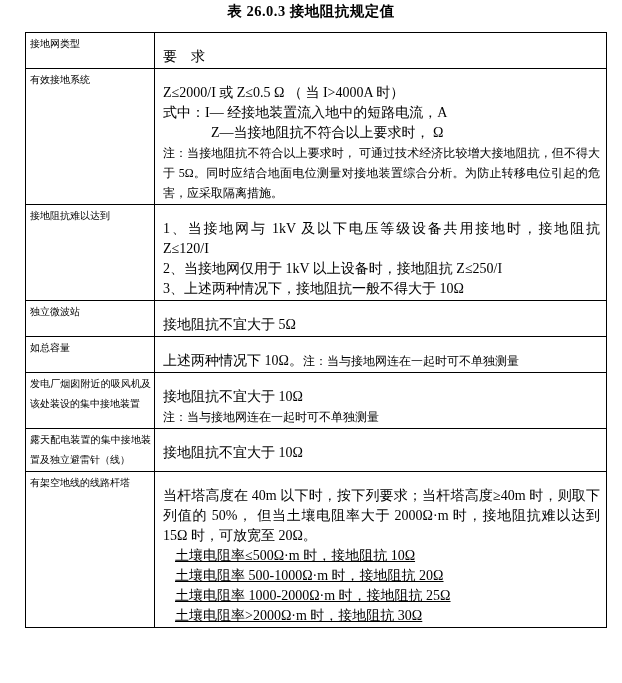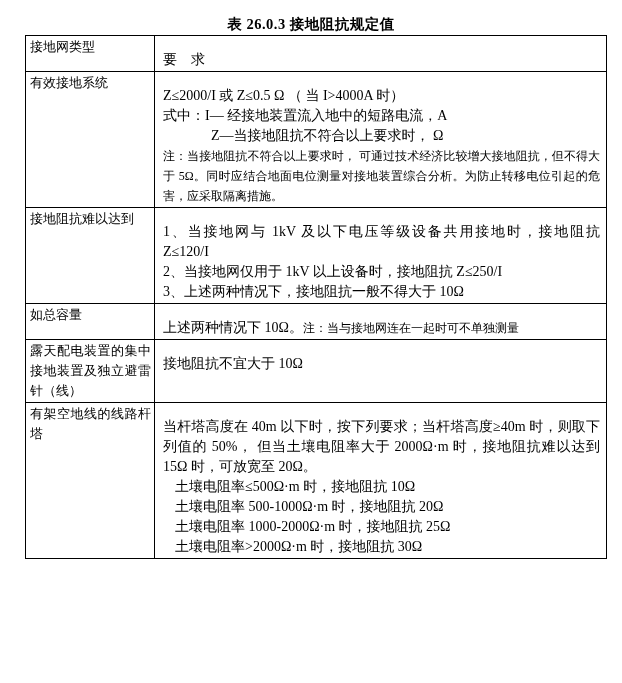--- a/index.html
+++ b/index.html
@@ -17,55 +17,55 @@
   .page {
     width: 622px;
     height: 683px;
     background: #fff;
   }
   .doc-title {
     text-align: center;
     font-weight: bold;
     font-size: 14.5px;
     line-height: 17px;
-    padding-top: 16px;
-    margin-bottom: 2px;
+    padding-top: 3px;
+    margin-bottom: 12px;
     letter-spacing: 0.5px;
   }
   table.spec {
     border-collapse: collapse;
     table-layout: fixed;
     margin-left: 25px;
     width: 574px;
   }
   table.spec th, table.spec td {
     border: 1px solid #000;
     vertical-align: top;
     font-weight: normal;
   }
   .c1 {
     width: 121px;
-    font-size: 13px;
+    font-size: 10px;
     line-height: 20px;
     padding: 1px 3px 1px 4px;
     text-align: justify;
   }
   th.c1 { text-align: left; }
   .c2 {
     width: 437px;
     font-size: 14px;
     line-height: 20px;
     padding: 14px 6px 1px 8px;
     text-align: left;
   }
   .para {
     text-align: justify;
     line-height: 20px;
   }
-  .para.ind-1 { padding-left: 12px; }
+  .para.ind-1 { padding-left: 12px; text-decoration: underline; }
   .para.ind-2 { padding-left: 48px; }
   .note { font-size: 12px; }
 </style>
 </head>
 <body>
 
 <div class="page">
   <div class="doc-title">表 26.0.3 接地阻抗规定值</div>
 
   <table class="spec">
@@ -87,23 +87,36 @@
         </tr>
         <tr>
           <td class="c1">接地阻抗难以达到</td>
           <td class="c2">
             <div class="para"><span>1、当接地网与 1kV 及以下电压等级设备共用接地时，接地阻抗 Z≤120/I</span></div>
             <div class="para"><span>2、当接地网仅用于 1kV 以上设备时，接地阻抗 Z≤250/I</span></div>
             <div class="para"><span>3、上述两种情况下，接地阻抗一般不得大于 10Ω</span></div>
           </td>
         </tr>
         <tr>
+          <td class="c1">独立微波站</td>
+          <td class="c2">
+            <div class="para"><span>接地阻抗不宜大于 5Ω</span></div>
+          </td>
+        </tr>
+        <tr>
           <td class="c1">如总容量</td>
           <td class="c2">
             <div class="para"><span>上述两种情况下 10Ω。</span><span class="note">注：当与接地网连在一起时可不单独测量</span></div>
+          </td>
+        </tr>
+        <tr>
+          <td class="c1">发电厂烟囱附近的吸风机及该处装设的集中接地装置</td>
+          <td class="c2">
+            <div class="para"><span>接地阻抗不宜大于 10Ω</span></div>
+            <div class="para"><span class="note">注：当与接地网连在一起时可不单独测量</span></div>
           </td>
         </tr>
         <tr>
           <td class="c1">露天配电装置的集中接地装置及独立避雷针（线）</td>
           <td class="c2">
             <div class="para"><span>接地阻抗不宜大于 10Ω</span></div>
           </td>
         </tr>
         <tr>
           <td class="c1">有架空地线的线路杆塔</td>

